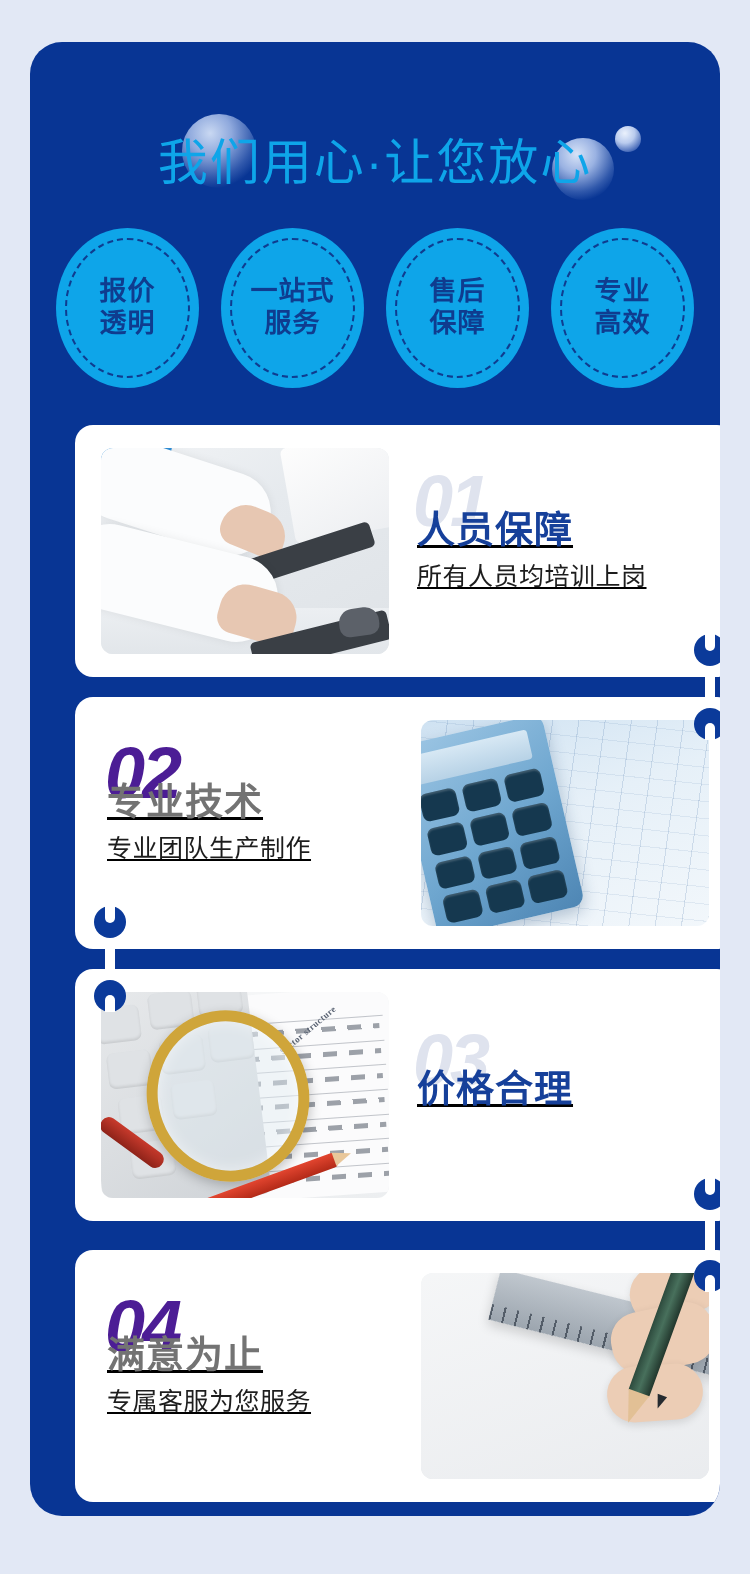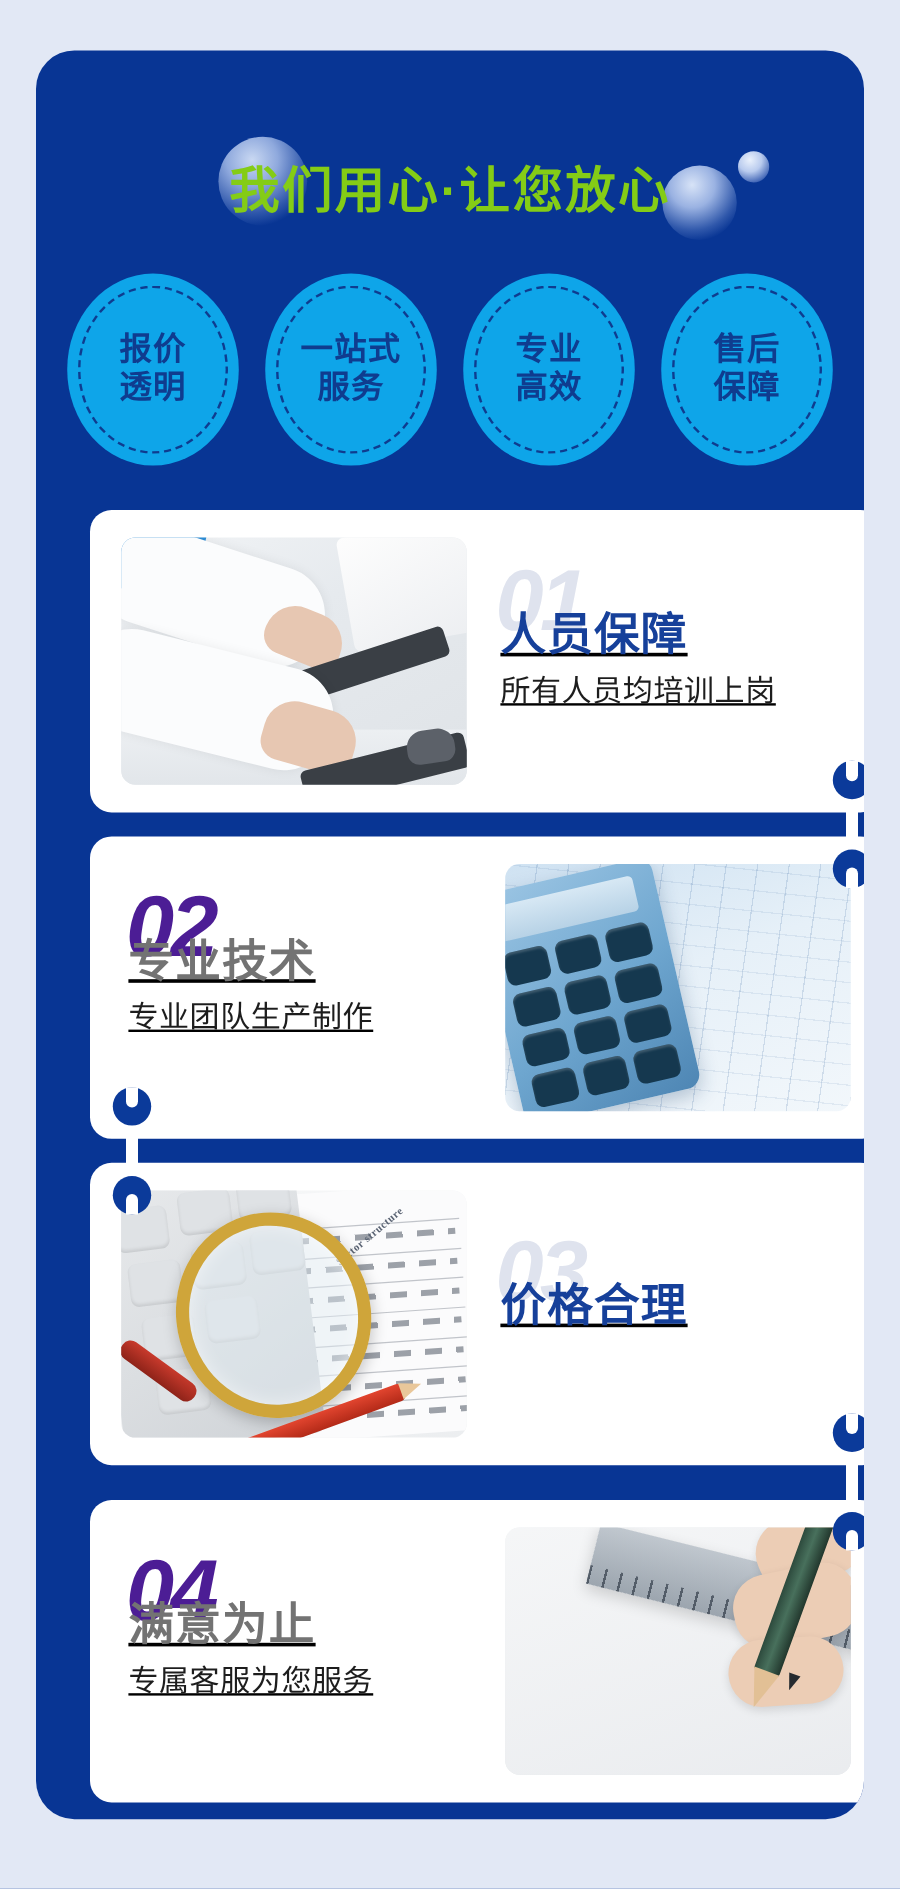--- a/index.html
+++ b/index.html
@@ -39,23 +39,23 @@
   .bubble-c{
     left:585px;top:84px;width:26px;height:26px;
     background:radial-gradient(circle at 38% 28%, #eaf1fc 0%, #b9cbee 40%, #4a6dba 75%, rgba(8,53,148,0) 95%);
   }
 
   
   .headline{
     position:absolute;
     left:0;top:96px;width:100%;
     text-align:center;
-    color:#84cc16;
-    font-size:42px;
-    font-weight:bold;
+    color:#0ea5e9;
+    font-size:50px;
+    font-weight:normal;
     letter-spacing:2px;
     line-height:1;
     white-space:nowrap;
   }
 
   
   .badge-row{
     position:absolute;
     left:26px;top:186px;
     width:638px;
@@ -380,29 +380,29 @@
 
     <div class="badge">
       <div class="badge-text">
         <span>一站式</span><br>
         <span>服务</span>
       </div>
     </div>
 
     <div class="badge">
       <div class="badge-text">
+        <span>售后</span><br>
+        <span>保障</span>
+      </div>
+    </div>
+
+    <div class="badge">
+      <div class="badge-text">
         <span>专业</span><br>
         <span>高效</span>
-      </div>
-    </div>
-
-    <div class="badge">
-      <div class="badge-text">
-        <span>售后</span><br>
-        <span>保障</span>
       </div>
     </div>
 
   </div>
 
   <div class="card" id="card-0">
     <div class="card-inner img-left">
       <div class="photo ph-office">
         <div class="desk"></div>
         <div class="monitor"></div>

